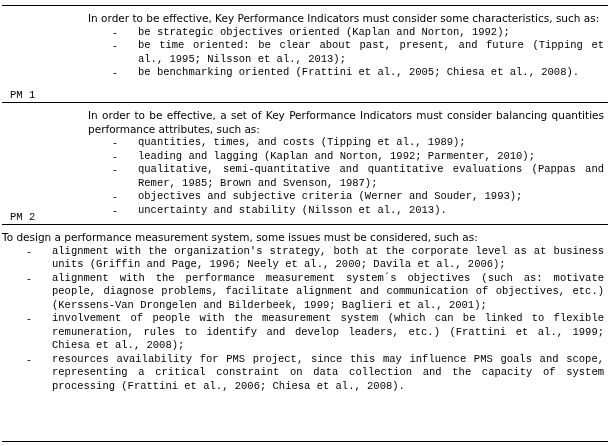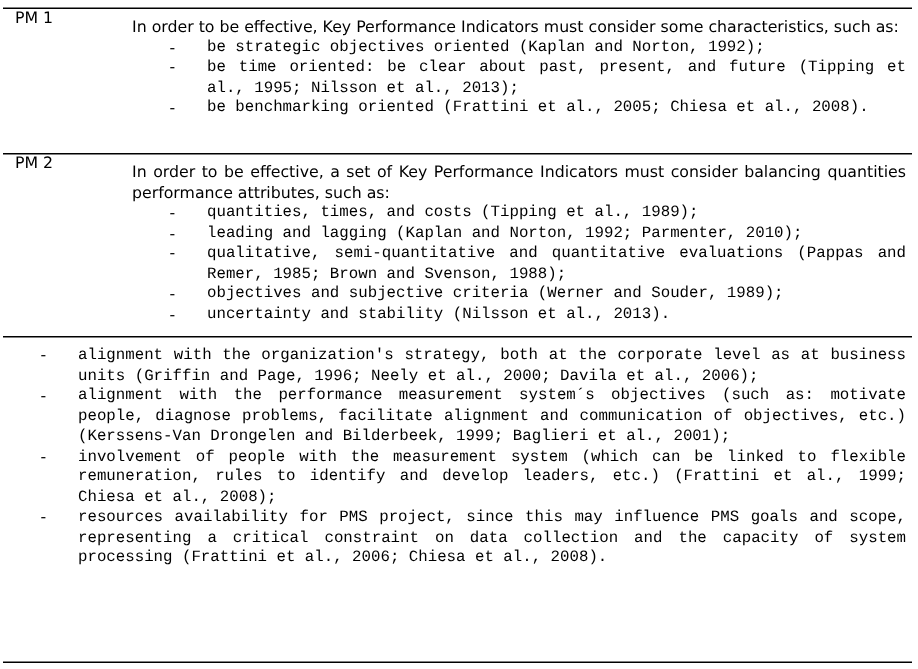--- a/index.html
+++ b/index.html
@@ -23,22 +23,23 @@
     border-bottom: 1.5px solid #000;
   }
   .row { display: flex; }
   .row + .row { border-top: 1.5px solid #000; }
   .row-1 { min-height: 96px; }
   .row-2 { min-height: 118px; }
   .row-3 { min-height: 217px; }
   .label-cell {
     flex: 0 0 86px;
     display: flex;
-    align-items: flex-start;
+    align-items: flex-end;
     padding-left: 8px;
+    font-family: Liberation Mono, monospace;
   }
   .content-cell {
     flex: 1 1 auto;
     padding: 6px 4px 7px 0;
   }
   .intro {
     margin: 0;
     text-align: justify;
   }
   .item { display: flex; }
@@ -88,35 +89,36 @@
       <div class="item">
         <span class="dash">-</span>
         <span class="btext">quantities, times, and costs (Tipping et al., 1989);</span>
       </div>
       <div class="item">
         <span class="dash">-</span>
         <span class="btext">leading and lagging (Kaplan and Norton, 1992; Parmenter, 2010);</span>
       </div>
       <div class="item">
         <span class="dash">-</span>
-        <span class="btext">qualitative, semi-quantitative and quantitative evaluations (Pappas and Remer, 1985; Brown and Svenson, 1988);</span>
+        <span class="btext">qualitative, semi-quantitative and quantitative evaluations (Pappas and Remer, 1985; Brown and Svenson, 1987);</span>
       </div>
       <div class="item">
         <span class="dash">-</span>
-        <span class="btext">objectives and subjective criteria (Werner and Souder, 1989);</span>
+        <span class="btext">objectives and subjective criteria (Werner and Souder, 1993);</span>
       </div>
       <div class="item">
         <span class="dash">-</span>
         <span class="btext">uncertainty and stability (Nilsson et al., 2013).</span>
       </div>
     </div>
   </div>
 
   <div class="row row-3">
     <div class="content-cell">
+      <p class="intro">To design a performance measurement system, some issues must be considered, such as:</p>
       <div class="item">
         <span class="dash">-</span>
         <span class="btext">alignment with the organization's strategy, both at the corporate level as at business units (Griffin and Page, 1996; Neely et al., 2000; Davila et al., 2006);</span>
       </div>
       <div class="item">
         <span class="dash">-</span>
         <span class="btext">alignment with the performance measurement system´s objectives (such as: motivate people, diagnose problems, facilitate alignment and communication of objectives, etc.) (Kerssens-Van Drongelen and Bilderbeek, 1999; Baglieri et al., 2001);</span>
       </div>
       <div class="item">
         <span class="dash">-</span>

